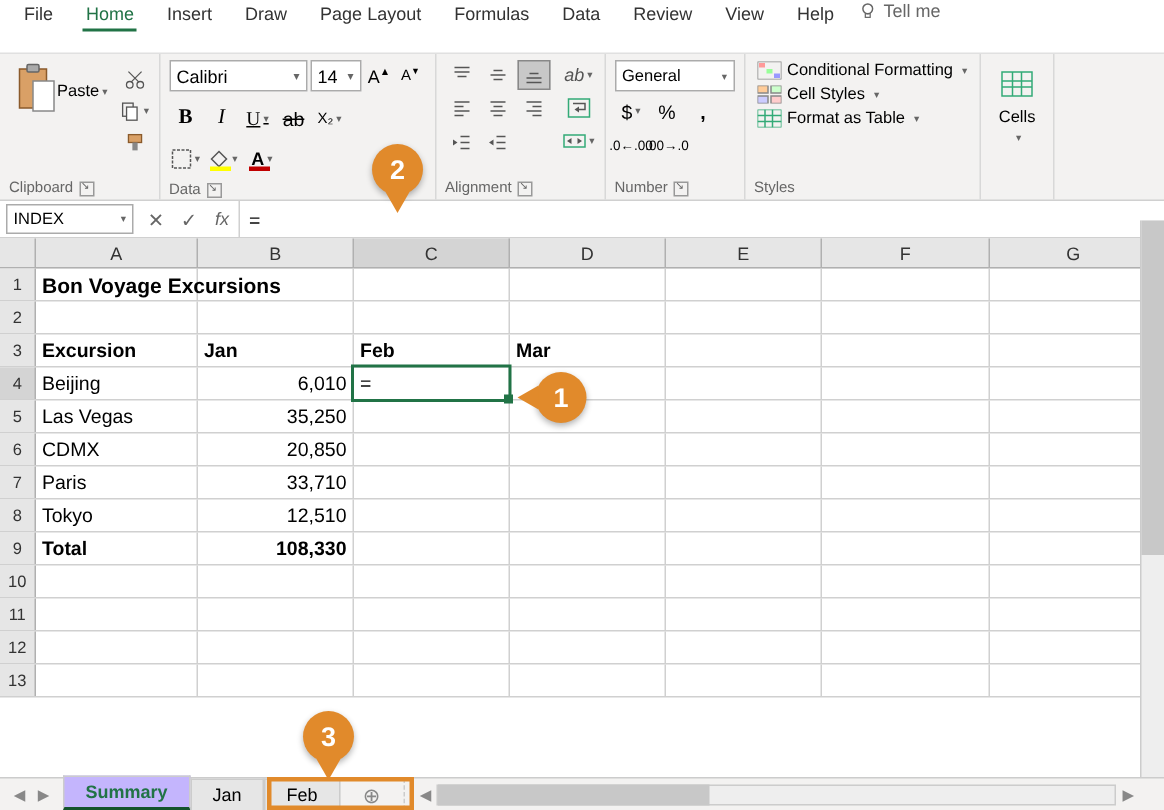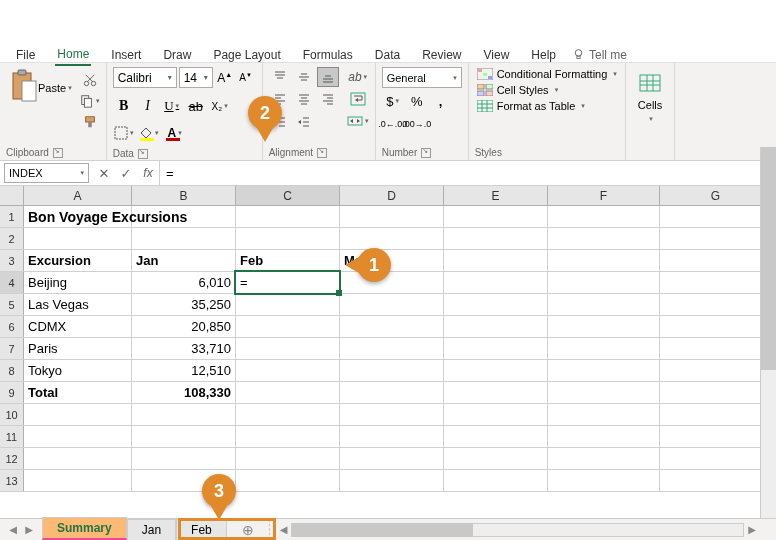--- a/index.html
+++ b/index.html
@@ -1,19 +1,19 @@
 <!DOCTYPE html>
 <html><head>
 <meta charset="utf-8">
 <style>
 * { box-sizing: border-box; margin: 0; padding: 0; font-family: 'Segoe UI', Arial, sans-serif; }
 body { width: 776px; height: 540px; background: #fff; overflow: hidden; position: relative; font-size: 12px; }
 
 
-.menubar { display: flex; align-items: center; height: 16px; background: #fff; border-bottom: 1px solid #e0e0e0; padding: 0 6px; gap: 2px; margin-top: 47px; }
+.menubar { display: flex; align-items: flex-start; height: 36px; background: #fff; border-bottom: 1px solid #e0e0e0; padding: 0 6px; gap: 2px; }
 .menubar .menu-item { padding: 2px 10px; cursor: pointer; color: #333; font-size: 12px; }
 .menubar .menu-item.active { color: #217346; font-weight: 500; }
 .menubar .menu-item.active::after { content: ''; display: block; height: 2px; background: #217346; position: relative; top: 3px; margin: 0 -2px; }
 .menubar .tellme { display: flex; align-items: center; gap: 4px; color: #666; margin-left: 4px; }
 .menubar .tellme svg { width: 13px; height: 13px; }
 
 
 .ribbon { display: flex; height: 98px; background: #f3f2f1; border-bottom: 1px solid #d0d0d0; }
 .ribbon-group { display: flex; flex-direction: column; border-right: 1px solid #d8d8d8; padding: 4px 6px 0; position: relative; }
 .ribbon-group .group-content { flex: 1; display: flex; align-items: flex-start; gap: 4px; }
@@ -24,21 +24,21 @@
 
 .clipboard-paste { display: flex; flex-direction: row; align-items: center; padding: 2px 4px; cursor: pointer; }
 .clipboard-paste .paste-icon { width: 28px; height: 36px; margin-bottom: 2px; }
 .clipboard-paste .paste-label { font-size: 11px; }
 .clipboard-side { display: flex; flex-direction: column; gap: 3px; padding-top: 4px; }
 .small-icon-btn { width: 20px; height: 18px; display: flex; align-items: center; justify-content: center; cursor: pointer; }
 
 
 .font-row1 { display: flex; gap: 2px; align-items: center; margin-bottom: 4px; }
 .font-select { height: 21px; border: 1px solid #ababab; background: #fff; font-size: 12px; padding: 0 4px; display: flex; align-items: center; }
-.font-name { width: 64px; justify-content: space-between; }
+.font-name { width: 92px; justify-content: space-between; }
 .font-size { width: 34px; justify-content: space-between; }
 .dropdown-arrow::after { content: '▾'; font-size: 8px; color: #666; margin-left: 4px; }
 .grow-shrink { display: flex; gap: 1px; }
 .grow-shrink .gs-btn { width: 20px; height: 21px; display: flex; align-items: center; justify-content: center; }
 .font-row2, .font-row3 { display: flex; gap: 2px; align-items: center; margin-bottom: 3px; }
 .fmt-btn { width: 22px; height: 20px; display: flex; align-items: center; justify-content: center; font-size: 13px; cursor: pointer; }
 .fmt-btn.bold { font-weight: bold; font-family: 'Times New Roman', serif; font-size: 14px; }
 .fmt-btn.italic { font-style: italic; font-family: 'Times New Roman', serif; font-size: 14px; }
 .fmt-btn.underline { text-decoration: underline; font-family: 'Times New Roman', serif; font-size: 13px; }
 .color-btn { width: 24px; height: 20px; display: flex; align-items: center; justify-content: center; position: relative; }
@@ -92,21 +92,21 @@
 .cell.active { position: relative; z-index: 2; }
 .cell.active::before { content: ''; position: absolute; inset: -2px; border: 2px solid #217346; pointer-events: none; }
 .cell.active::after { content: ''; position: absolute; right: -3px; bottom: -3px; width: 6px; height: 6px; background: #217346; }
 
 
 .sheet-bar { position: absolute; bottom: 0; left: 0; right: 0; height: 22px; background: #f3f2f1; border-top: 1px solid #ccc; display: flex; align-items: stretch; }
 .sheet-nav { display: flex; align-items: center; gap: 2px; padding: 0 6px; }
 .sheet-nav-btn { width: 14px; display: flex; align-items: center; justify-content: center; color: #888; font-size: 10px; }
 .sheet-tabs { display: flex; align-items: flex-end; }
 .sheet-tab { padding: 3px 14px; font-size: 12px; background: #e6e6e6; border: 1px solid #ccc; border-bottom: none; cursor: pointer; }
-.sheet-tab.active { background: #fdba74; color: #217346; font-weight: 600; border-bottom: 2px solid #ec4899; margin-top: 45px; }
+.sheet-tab.active { background: #c4b5fd; color: #217346; font-weight: 600; border-bottom: 2px solid #14532d; margin-top: 45px; }
 .new-sheet { width: 22px; display: flex; align-items: center; justify-content: center; color: #888; font-size: 14px; margin-left: 10px; }
 .hscroll-sep { margin: 0 10px; border-left: 1px dashed #ccc; }
 .hscroll { flex: 1; display: flex; align-items: center; padding-right: 20px; }
 .hscroll-track { flex: 1; height: 14px; background: #eee; border: 1px solid #ccc; position: relative; }
 .hscroll-thumb { position: absolute; left: 0; top: -1px; bottom: -1px; width: 40%; background: #c8c8c8; }
 .vscroll { position: absolute; right: 0; top: 147px; bottom: 22px; width: 16px; background: #eee; border-left: 1px solid #ccc; }
 .vscroll-thumb { position: absolute; top: 0; height: 60%; left: 0; right: 0; background: #c8c8c8; }
 
 
 .callout { position: absolute; width: 34px; height: 34px; border-radius: 50%; background: #e18a2b; color: #fff; font-weight: bold; font-size: 18px; display: flex; align-items: center; justify-content: center; box-shadow: 0 2px 4px rgba(0,0,0,0.3); z-index: 10; }

